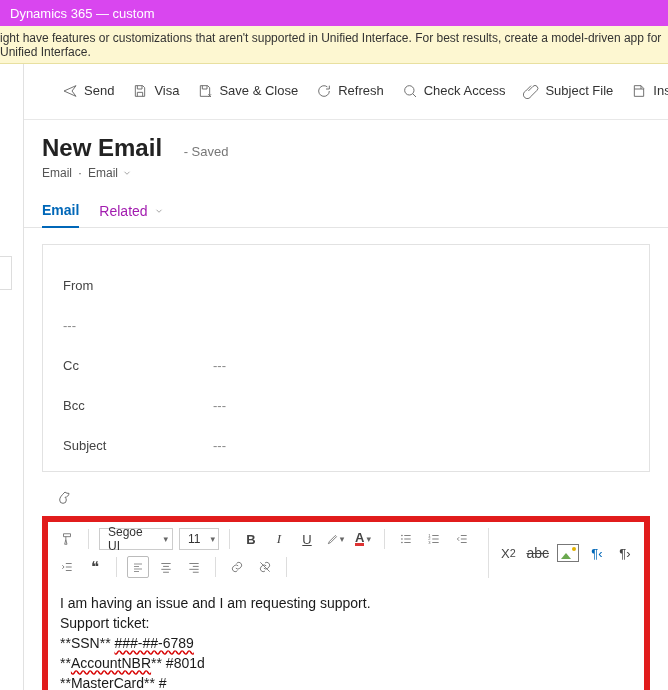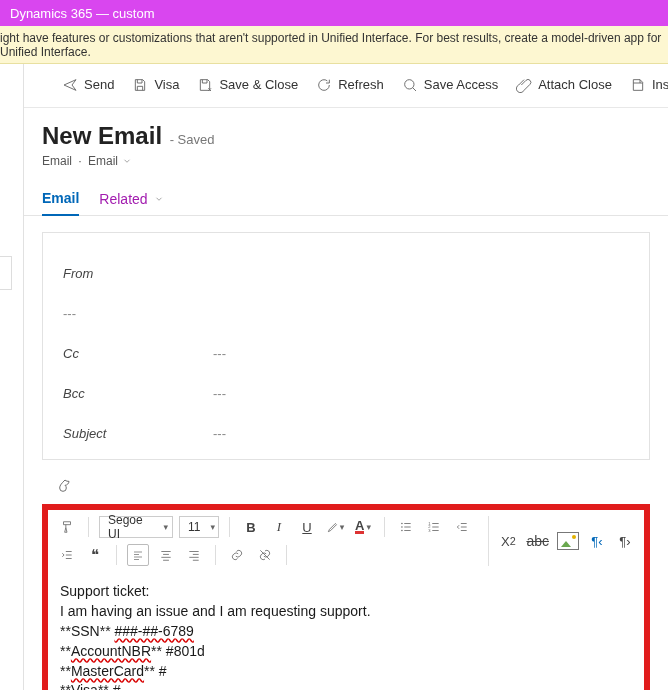--- a/index.html
+++ b/index.html
@@ -3,34 +3,34 @@
 <meta charset="utf-8">
 <style>
   * { box-sizing: border-box; }
   html, body { margin:0; padding:0; font-family: "Segoe UI", Arial, sans-serif; background:#fff; color:#333; font-size:13px; }
   .app-title-bar { background:#d946ef; color:#fff; padding:5px 10px; font-size:13px; height:26px; display:flex; align-items:center; }
   .warning-bar { background:#fdf7d1; border-bottom:1px solid #e8e0a0; padding:8px 0 8px 0; font-size:12px; color:#333; height:38px; display:flex; align-items:center; }
   .content-area { display:flex; }
   .left-gutter { width:24px; border-right:1px solid #e1e1e1; min-height:626px; position:relative;}
   .left-stub { position:absolute; top:192px; left:0; width:12px; height:34px; background:#fff; border:1px solid #ddd; border-left:none;}
   .main-col { flex:1; min-width:0; }
-  .cmd-bar { display:flex; align-items:center; gap:18px; padding:8px 10px 10px 18px; border-bottom:1px solid #e8e8e8; height:44px;}
+  .cmd-bar { display:flex; align-items:center; gap:18px; padding:8px 10px 10px 18px; border-bottom:1px solid #e8e8e8; height:56px;}
   .cmd-btn { display:flex; align-items:center; gap:6px; color:#333; font-size:13px; cursor:pointer; white-space:nowrap;}
   .cmd-btn svg { width:16px; height:16px; }
   .back-arrow { width:18px; height:18px; color:#555; cursor:pointer; margin-right:2px;}
   .page-head { padding:14px 18px 0 18px; }
   .page-title { font-size:24px; font-weight:600; color:#222; display:inline;}
-  .page-title-suffix { font-size:13px; color:#777; font-weight:400; margin-left:4px;}
+  .page-title-suffix { font-size:13px; color:#777; font-weight:400; margin-left:18px;}
   .breadcrumb { font-size:12px; color:#555; margin-top:4px; display:flex; align-items:center; gap:6px;}
   .tabs-row { display:flex; gap:20px; padding:22px 18px 0 18px; border-bottom:1px solid #e4e4e4; }
   .tab { font-size:14px; color:#a21caf; padding-bottom:8px; cursor:pointer; display:flex; align-items:center; gap:6px;}
   .tab.active { color:#0067b8; font-weight:600; border-bottom:2px solid #0067b8; margin-bottom:-1px;}
   .form-card { margin:16px 18px 0 18px; border:1px solid #e2e2e2; padding:20px 20px 6px 20px;}
   .form-row { display:flex; align-items:center; height:40px; font-size:13px;}
-  .form-label { width:150px; color:#444;font-style:italic;}
+  .form-label { width:150px; color:#444;}
   .form-value { color:#888;}
   .editor-wrap { margin:12px 18px 0 18px; }
   .editor-top-icon { width:46px; height:28px; display:flex; align-items:center; justify-content:center;}
   .editor-box { border:6px solid #e11c1c; margin-top:4px; position:relative;}
   .toolbar-wrap { display:flex; }
   .toolbar { display:flex; align-items:center; gap:6px; padding:6px 8px; flex-wrap:wrap; flex:1;}
   .toolbar-sep-outer { width:1px; background:#e0e0e0; margin:6px 0;}
   .tb-sep { width:1px; height:20px; background:#ddd; margin:0 4px;}
   .tb-btn { min-width:22px; height:22px; display:flex; align-items:center; justify-content:center; border:1px solid transparent; cursor:pointer; font-size:13px; color:#444; border-radius:2px;}
   .tb-select { border:1px solid #ccc; height:22px; display:flex; align-items:center; padding:0 4px 0 8px; font-size:12px; color:#333; gap:10px; cursor:default; background:#fff;}
@@ -92,28 +92,28 @@
         <svg viewBox="0 0 24 24">
             <path class="icon-stroke" d="M20 12a8 8 0 1 1-3-6.2M20 4v5h-5"></path>
           </svg>
         <span>Refresh</span>
       </div>
 
       <div class="cmd-btn">
         <svg viewBox="0 0 24 24">
             <path class="icon-stroke" d="M11 4a7 7 0 1 0 0 14 7 7 0 0 0 0-14zM21 21l-5-5"></path>
           </svg>
-        <span>Save Access</span>
+        <span>Check Access</span>
       </div>
 
       <div class="cmd-btn">
         <svg viewBox="0 0 24 24">
             <path class="icon-stroke" d="M8 12l7-7a4 4 0 1 1 6 6l-9 9a6 6 0 1 1-8-8l8-8"></path>
           </svg>
-        <span>Attach Close</span>
+        <span>Subject File</span>
       </div>
 
       <div class="cmd-btn">
         <svg viewBox="0 0 24 24">
             <path class="icon-stroke" d="M5 4h10l4 4v12H5z M5 9h14 M15 4v5"></path>
           </svg>
         <span>Insert Template</span>
       </div>
     </div>
 
@@ -273,22 +273,22 @@
                 <span class="small-pic">
                   <span class="mt-tri"></span>
                 </span>
               </div>
           <div class="tb-btn" style="color:#0067b8;">¶‹</div>
           <div class="tb-btn">¶›</div>
         </div>
         </div>
 
         <div class="editor-body">
+          <p>I am having an issue and I am requesting support.</p>
           <p>Support ticket:</p>
-          <p>I am having an issue and I am requesting support.</p>
           <p><span>**SSN** </span><span class="spellbad">###-##-6789</span></p>
           <p><span>**</span><span class="spellbad">AccountNBR</span><span>**  #801d</span></p>
           <p><span>**</span><span class="spellbad">MasterCard</span><span>** #</span></p>
           <p>**Visa** #</p>
 
         </div>
       </div>
     </div>
 
   </div>

